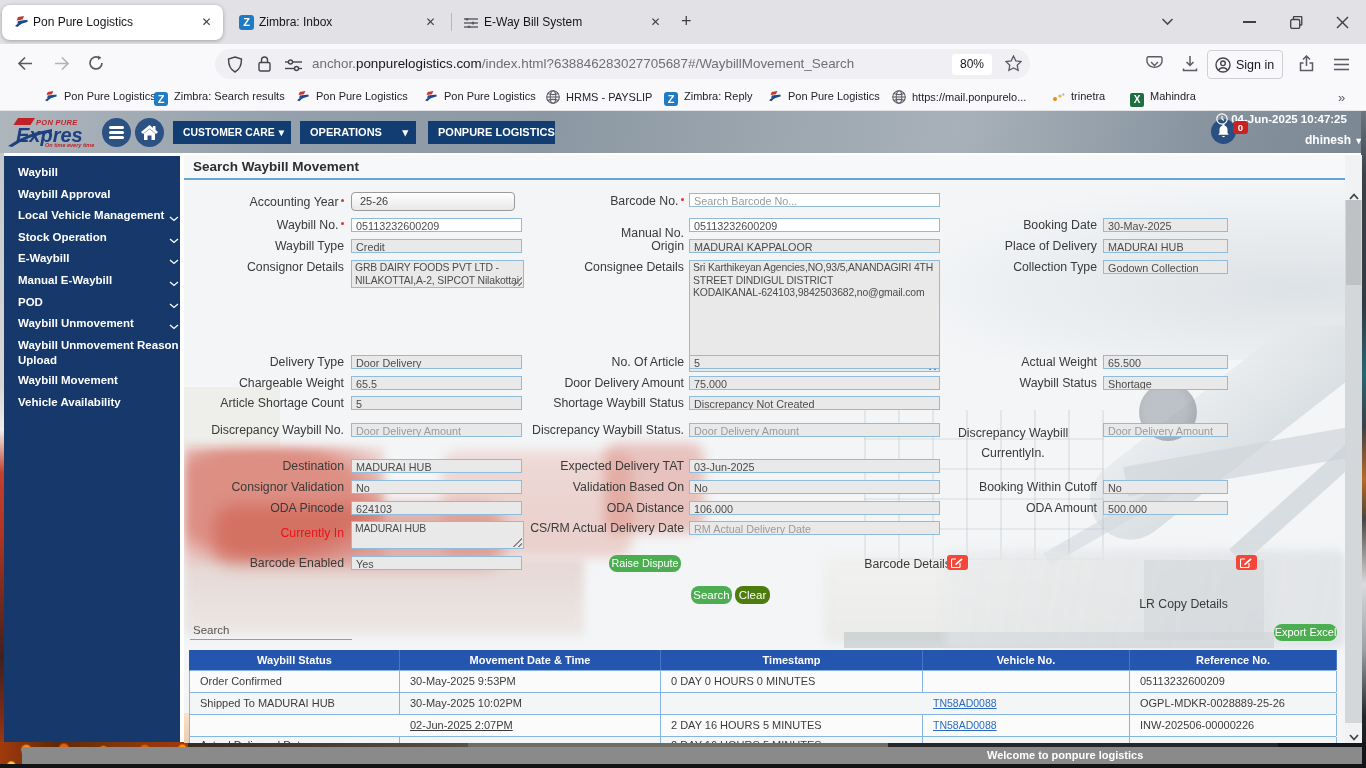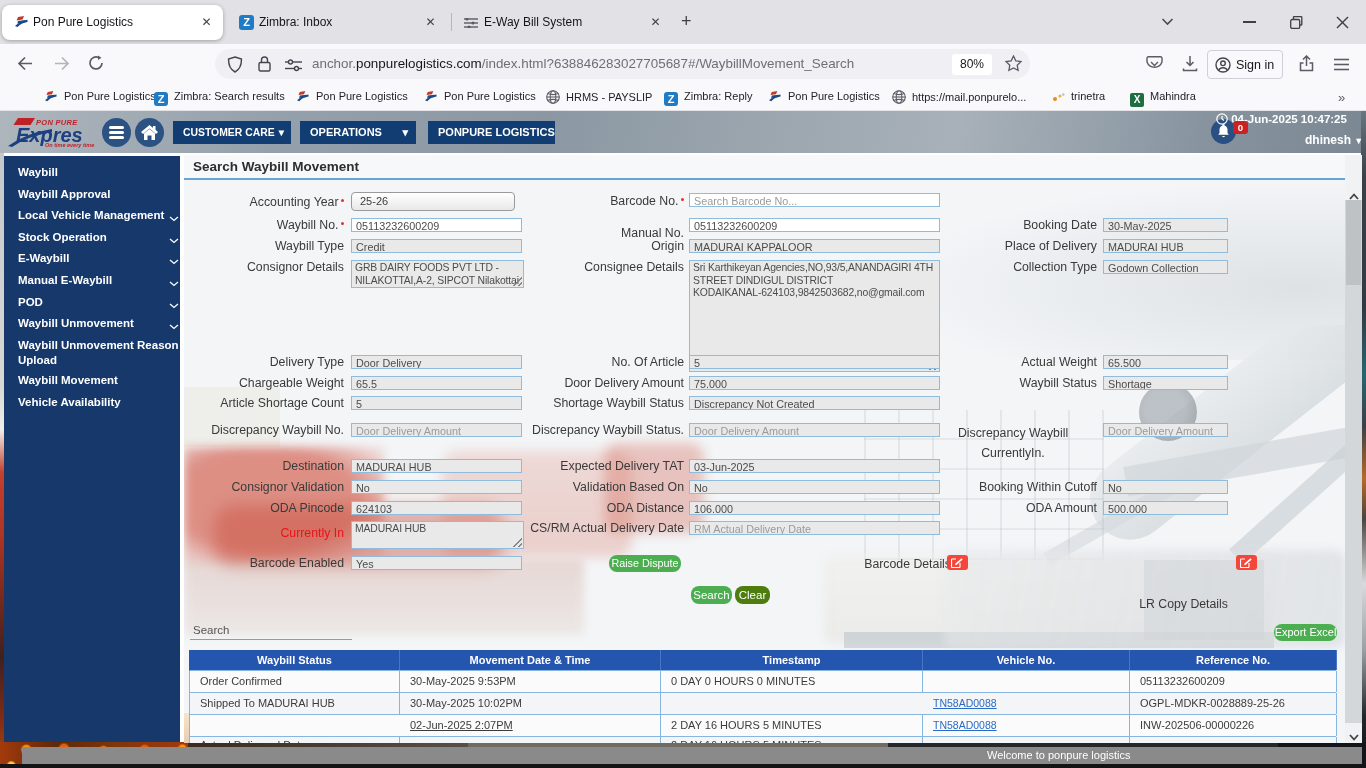--- a/index.html
+++ b/index.html
@@ -477,15 +477,15 @@
           <path d="M1 6 L5 1.5 L9 6"></path>
         </svg></div>
   <div class="abs" style="left:1px;top:45px;width:15px;height:85px;background:#bfc2c4;"></div>
   <div class="abs" style="left:0;top:568px;width:17px;height:20px;background:#f1f2f3;"></div>
   <div class="abs" style="left:4px;top:572px;"><svg width="10" height="7" viewBox="0 0 10 7" fill="none" stroke="#454545" stroke-width="1.8">
           <path d="M1 1 L5 5.5 L9 1"></path>
         </svg></div>
 </div>
 
 <div id="statusbar">
-      <div class="abs" style="left:965px;top:2px;color:#fff;font-size:11px;font-weight:normal;">Welcome to ponpure logistics</div>
+      <div class="abs" style="left:965px;top:2px;color:#fff;font-size:11px;font-weight:bold;">Welcome to ponpure logistics</div>
     </div>
 
 </div>
 </body></html>

